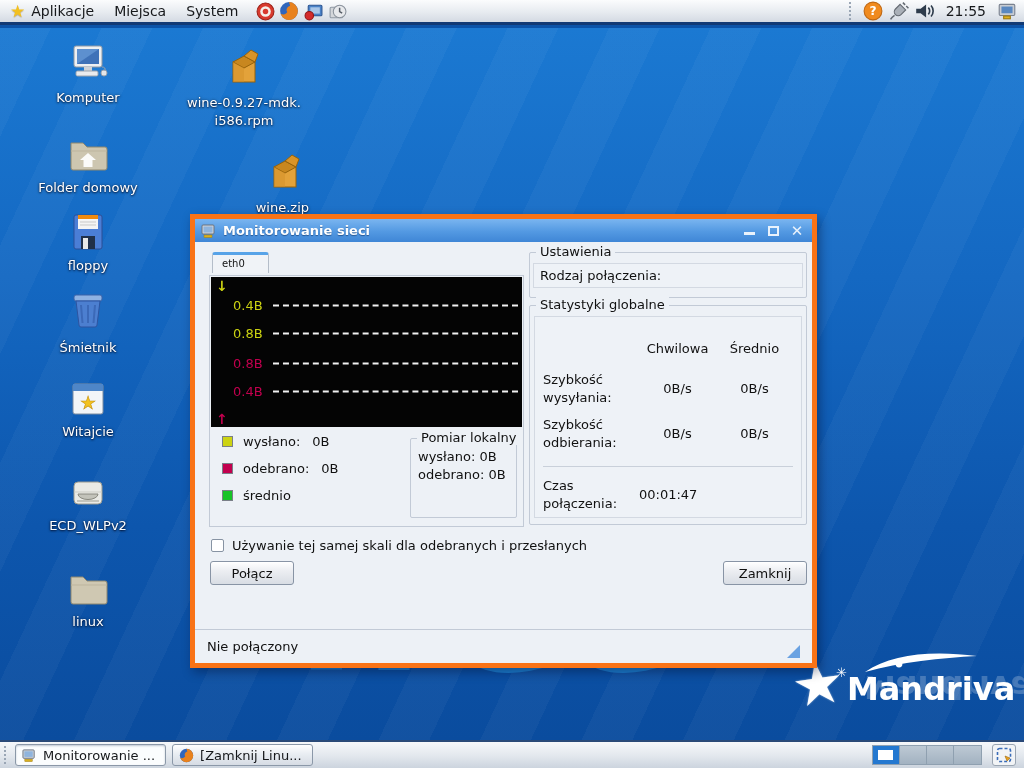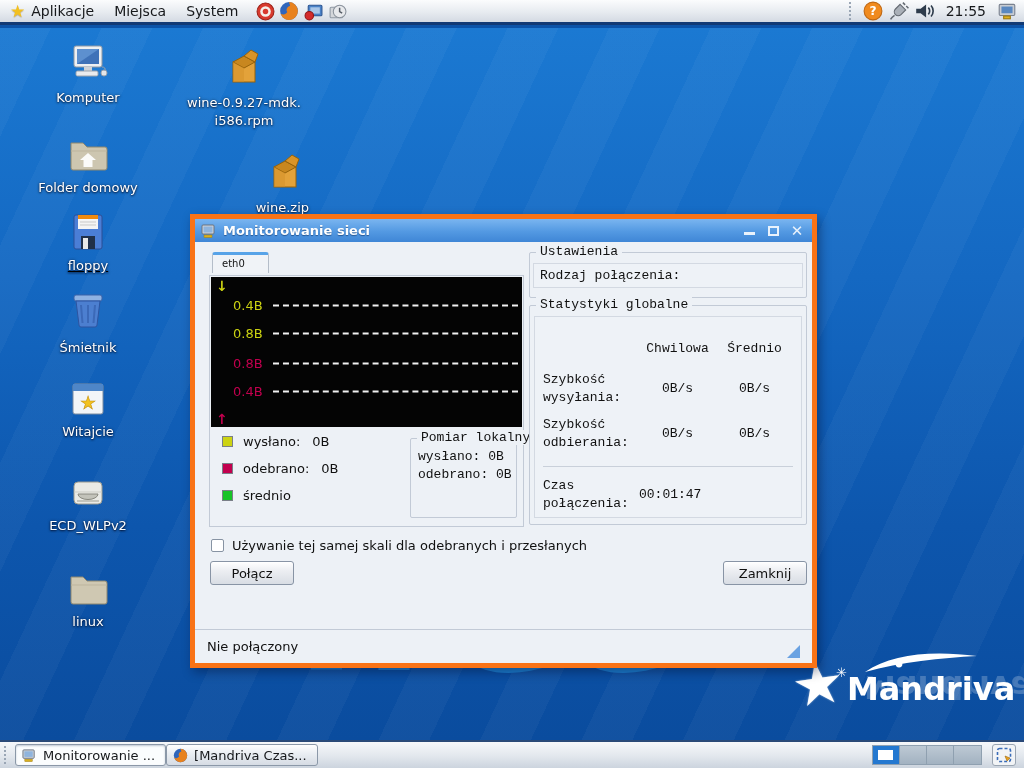--- a/index.html
+++ b/index.html
@@ -75,21 +75,21 @@
     transform:translateY(-50%); }
   .gl { font-size:13px; }
   .gdash { flex:1; margin-left:10px; border-top:2px dashed rgba(255,255,255,.95); height:0; }
 
   .legend { position:absolute; left:12px; top:158px; display:flex; flex-direction:column; gap:12px; }
   .lrow { display:flex; align-items:center; gap:10px; }
   .swatch { width:11px; height:11px; border:1px solid #7a7f88; display:inline-block; }
   .ltext,.lval { font-size:13px; color:#111; }
   .lval { margin-left:2px; }
 
-  .groupbox { position:absolute; border:1px solid #c2cad6; border-radius:2px;font-family:Liberation Mono, monospace; }
+  .groupbox { position:absolute; border:1px solid #c2cad6; border-radius:2px; }
   .gb-legend { position:absolute; top:-9px; left:6px; background:#edf1f6; padding:0 4px;
     font-size:13px; color:#111; white-space:nowrap; }
 
   .local-box { left:200px; top:162px; width:107px; height:80px; }
   .local-rows { padding:10px 7px 0 7px; display:flex; flex-direction:column; gap:3px;justify-content:space-between; }
   .local-row { font-size:13px; color:#111; white-space:nowrap; }
 
   .settings-box { left:334px; top:33px; width:278px; height:46px; }
   .settings-inner { margin:10px 3px 3px 3px; border:1px solid #d3d9e2; padding:4px 6px;
     font-size:13px; color:#111; background:#eef2f7; }
@@ -123,21 +123,21 @@
   .status-text { font-size:13px; color:#111; flex:1; }
   .grip { width:0; height:0; border-bottom:13px solid #6aa2e2; border-left:13px solid transparent;
     margin-top:10px; }
 
   
   .taskbar { position:absolute; left:0; bottom:0; width:1024px; height:28px;
     background:linear-gradient(#f6f8fa,#e2e7ed 55%,#ccd4de); border-top:2px solid #2a4a78;
     display:flex; align-items:center; z-index:50; }
   .tb-handle { width:6px; height:18px; border-left:2px dotted #9aa6b5; margin:0 5px 0 4px; }
   .task-btn { height:22px; display:flex; align-items:center; gap:6px; padding:0 10px 0 6px;
-    border:1px solid #8b98a8; border-radius:3px; font-size:13px; color:#16181b;
+    margin-right:6px; border:1px solid #8b98a8; border-radius:3px; font-size:13px; color:#16181b;
     background:linear-gradient(#ffffff,#e9edf2 45%,#d6dce4); max-width:152px; }
   .task-btn.active { background:#fbfdfe; box-shadow:inset 0 1px 2px rgba(80,100,130,.35); }
   .task-label { white-space:nowrap; overflow:hidden; }
   .pager { margin-left:auto; display:flex; border:1px solid #8fa0b0; height:20px; }
   .ws { width:27px; height:18px; background:linear-gradient(#bdc9d4,#a2b2c1); border-right:1px solid #8fa0b0; position:relative; }
   .ws:last-child { border-right:none; }
   .ws.active { background:#2478d0; }
   .pager-win { position:absolute; left:5px; top:4px; width:15px; height:10px; background:#fff; }
   .show-desktop { width:24px; height:22px; margin:0 8px 0 10px; background:#f2f4f6;
     border:1px solid #9aa5b2; border-radius:3px; display:flex; align-items:center; justify-content:center; }
@@ -255,21 +255,21 @@
 
   <div class="dicon" style="left:23px; top:134px;">
     <svg width="48" height="42" viewBox="0 0 48 42">
       <path d="M7 9 h12 l4 4 h18 a2 2 0 0 1 2 2 v19 a2 2 0 0 1 -2 2 H9 a2 2 0 0 1 -2 -2 z" fill="#cdc6b0" stroke="#8d876f"></path>
       <path d="M7 17 h36" stroke="#bdb59e"></path>
       <path d="M24 19 l-8 7 h3.5 v7 h9 v-7 h3.5 z" fill="#fff" opacity=".92"></path>
     </svg>
     <div class="dlabel">Folder domowy</div>
   </div>
 
-  <div class="dicon" style="left:23px; top:210px;text-decoration:underline;">
+  <div class="dicon" style="left:23px; top:210px;">
     <svg width="48" height="44" viewBox="0 0 48 44">
       <rect x="10" y="5" width="28" height="34" rx="2" fill="#4b7ed6" stroke="#2d4f96"></rect>
       <rect x="14" y="5" width="20" height="14" fill="#f4f4f4"></rect>
       <rect x="14" y="5" width="20" height="4" fill="#f08a0c"></rect>
       <path d="M16 12 h16 M16 15 h16" stroke="#c9c9c9"></path>
       <rect x="17" y="26" width="14" height="13" fill="#20304a"></rect>
       <rect x="19" y="28" width="5" height="11" fill="#e8e8e8"></rect>
     </svg>
     <div class="dlabel">floppy</div>
   </div>
@@ -464,21 +464,21 @@
         <rect x="3" y="12" width="8" height="2.5" fill="#d8b020" stroke="#a07c10" stroke-width=".5"></rect>
       </svg>
       <span class="task-label">Monitorowanie ...</span>
     </div>
 
     <div class="task-btn">
       <svg width="15" height="15" viewBox="0 0 18 18">
         <circle cx="9" cy="9" r="8" fill="#2f66bc"></circle>
         <path d="M9 1 a8 8 0 1 1 -7.6 10.5 c2.6 1.4 5 .4 6-1.5 c-1.4-2.2-.4-4.6 2.6-5.8 z" fill="#e8821e"></path>
       </svg>
-      <span class="task-label">[Mandriva Czas...</span>
+      <span class="task-label">[Zamknij Linu...</span>
     </div>
 
     <div class="pager">
       <div class="ws active">
           <div class="pager-win"></div>
         </div>
       <div class="ws"></div>
       <div class="ws"></div>
       <div class="ws"></div>
     </div>

